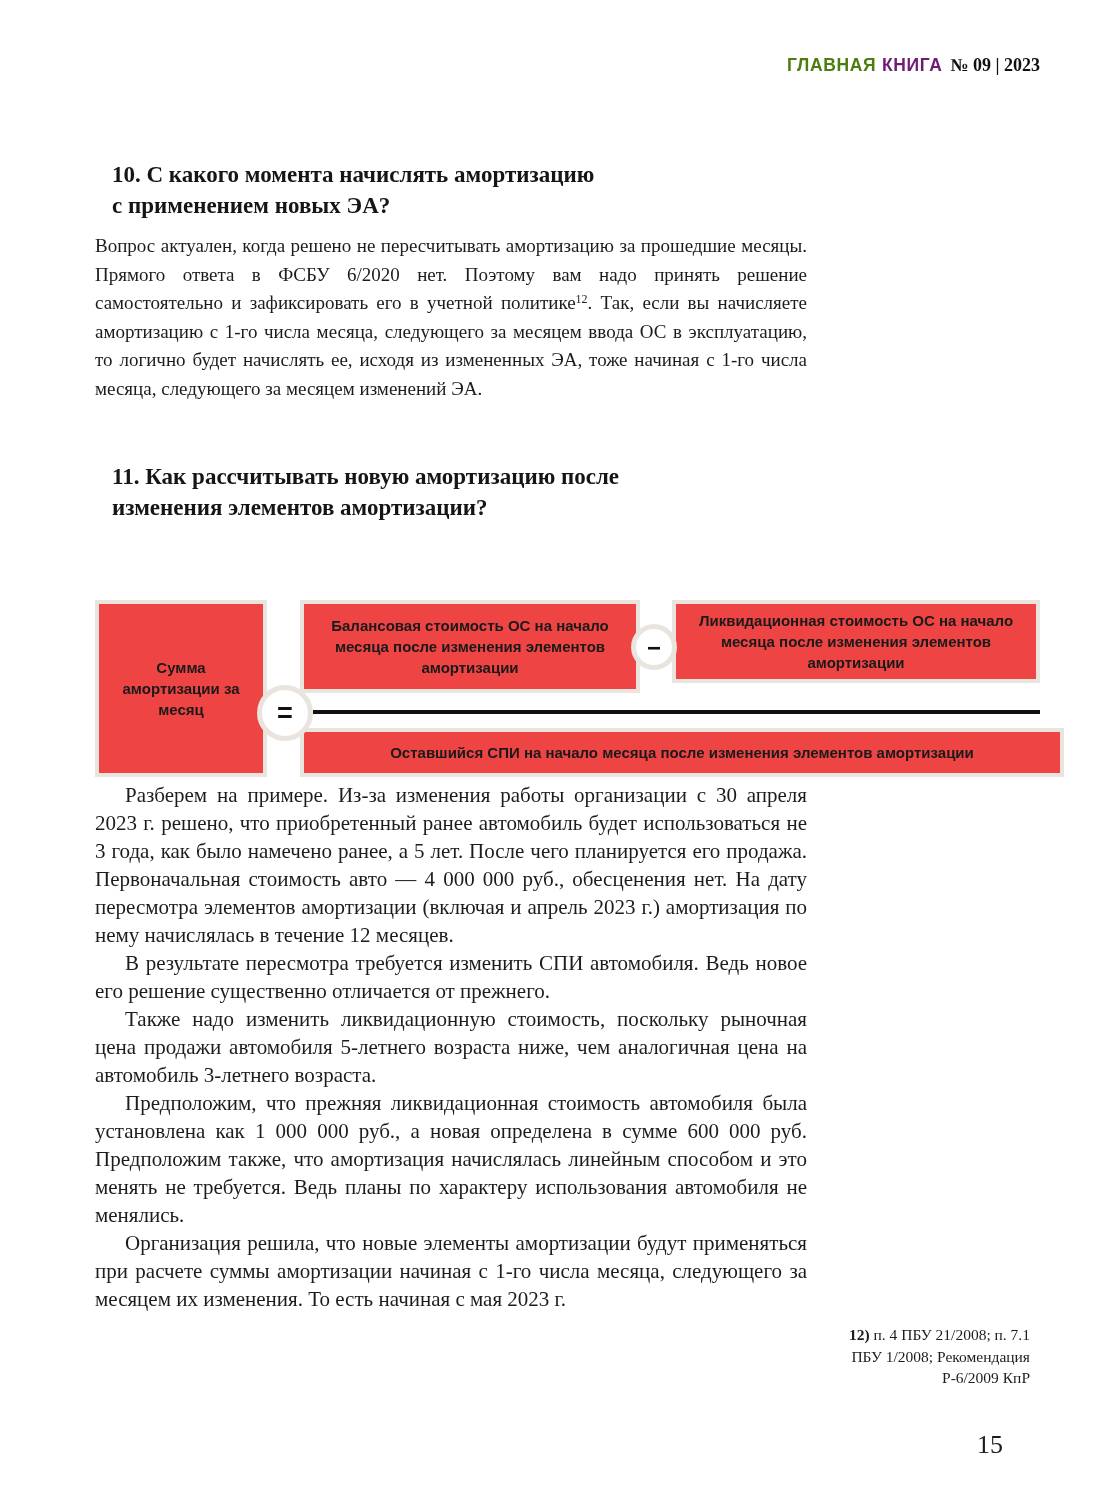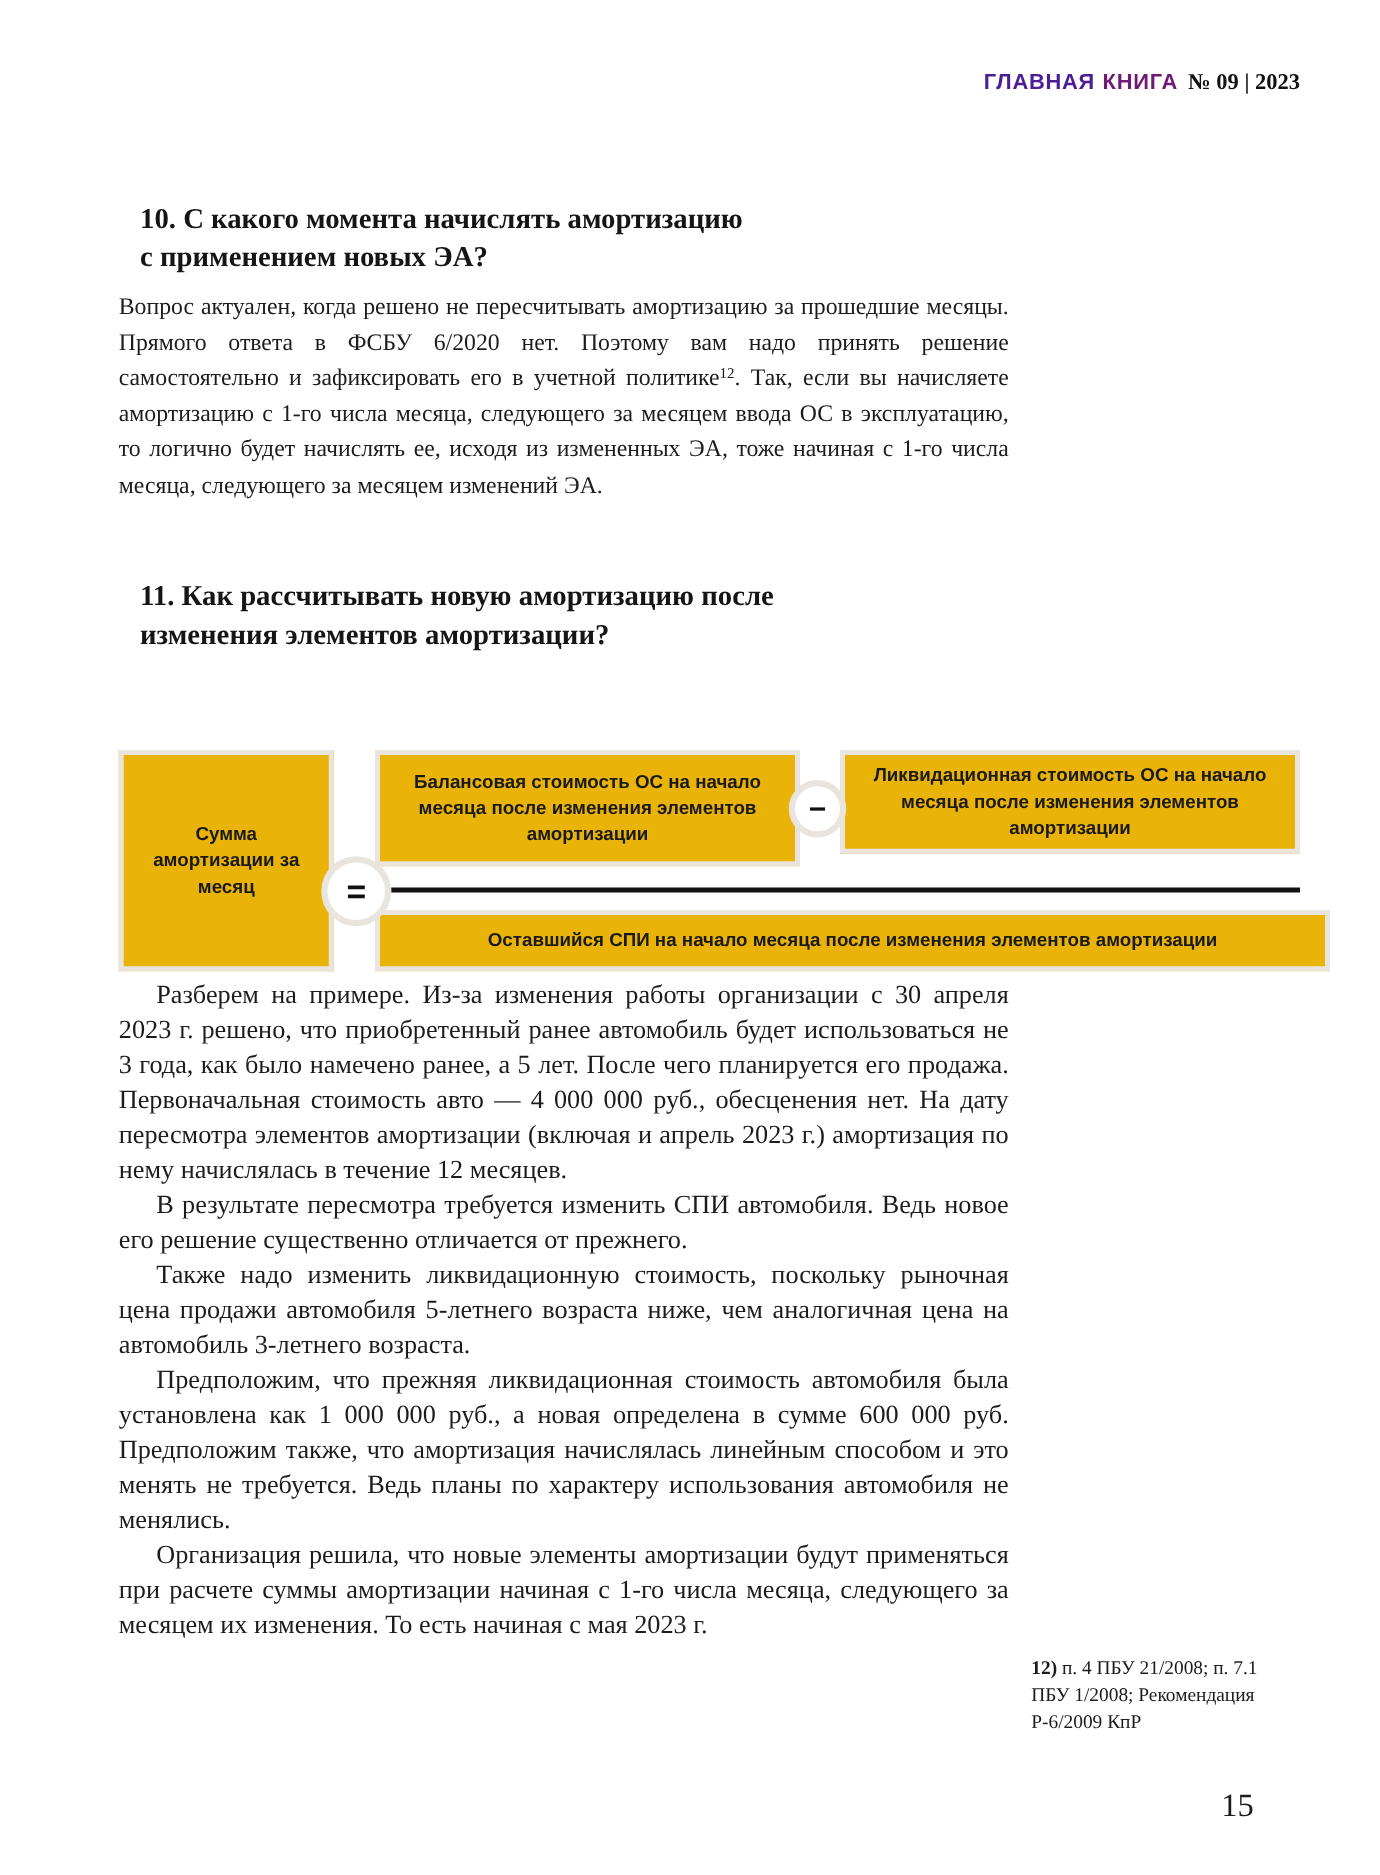--- a/index.html
+++ b/index.html
@@ -24,21 +24,21 @@
     left: 0;
     width: 1040px;
     text-align: right;
     white-space: nowrap;
   }
   .brand {
     font-family: "Liberation Sans", "DejaVu Sans", sans-serif;
     font-weight: bold;
     font-size: 17.5px;
     letter-spacing: 0.6px;
-    color: #4c1d95;
+    color: #4d7c0f;
   }
   .brand-blue { color: #701a75; margin-left: 6px; }
   .issue {
     font-family: "Liberation Serif", "DejaVu Serif", serif;
     font-weight: bold;
     font-size: 18px;
     color: #111111;
     margin-left: 8px;
   }
 
@@ -99,21 +99,21 @@
     font-family: "Liberation Sans", "DejaVu Sans", sans-serif;
     font-weight: bold;
     font-size: 15px;
     line-height: 21px;
     color: #1a1a1a;
   }
   .fbox {
     position: absolute;
     box-sizing: border-box;
     border: 4px solid #e9e4dd;
-    background: #eab308;
+    background: #ef4444;
     display: flex;
     align-items: center;
     justify-content: center;
     text-align: center;
     padding: 4px 10px;
   }
   .fbox-result   { left: 0;    top: 0;    width: 172px; height: 177px; }
   .fbox-minuend  { left: 205px; top: 0;   width: 340px; height: 93px; }
   .fbox-subtra   { left: 577px; top: 0;   width: 368px; height: 83px; }
   .fbox-denom    { left: 205px; top: 128px; width: 764px; height: 49px; }
@@ -142,20 +142,21 @@
 
   
   .footnote {
     position: absolute;
     left: 825px;
     top: 1324px;
     width: 205px;
     font-size: 15.5px;
     line-height: 21.5px;
     color: #1c1c1c;
+    text-align: right;
   }
   .footnote .fn-marker { font-weight: bold; }
 
   
   .folio {
     position: absolute;
     top: 1430px;
     left: 940px;
     width: 100px;
     text-align: center;

